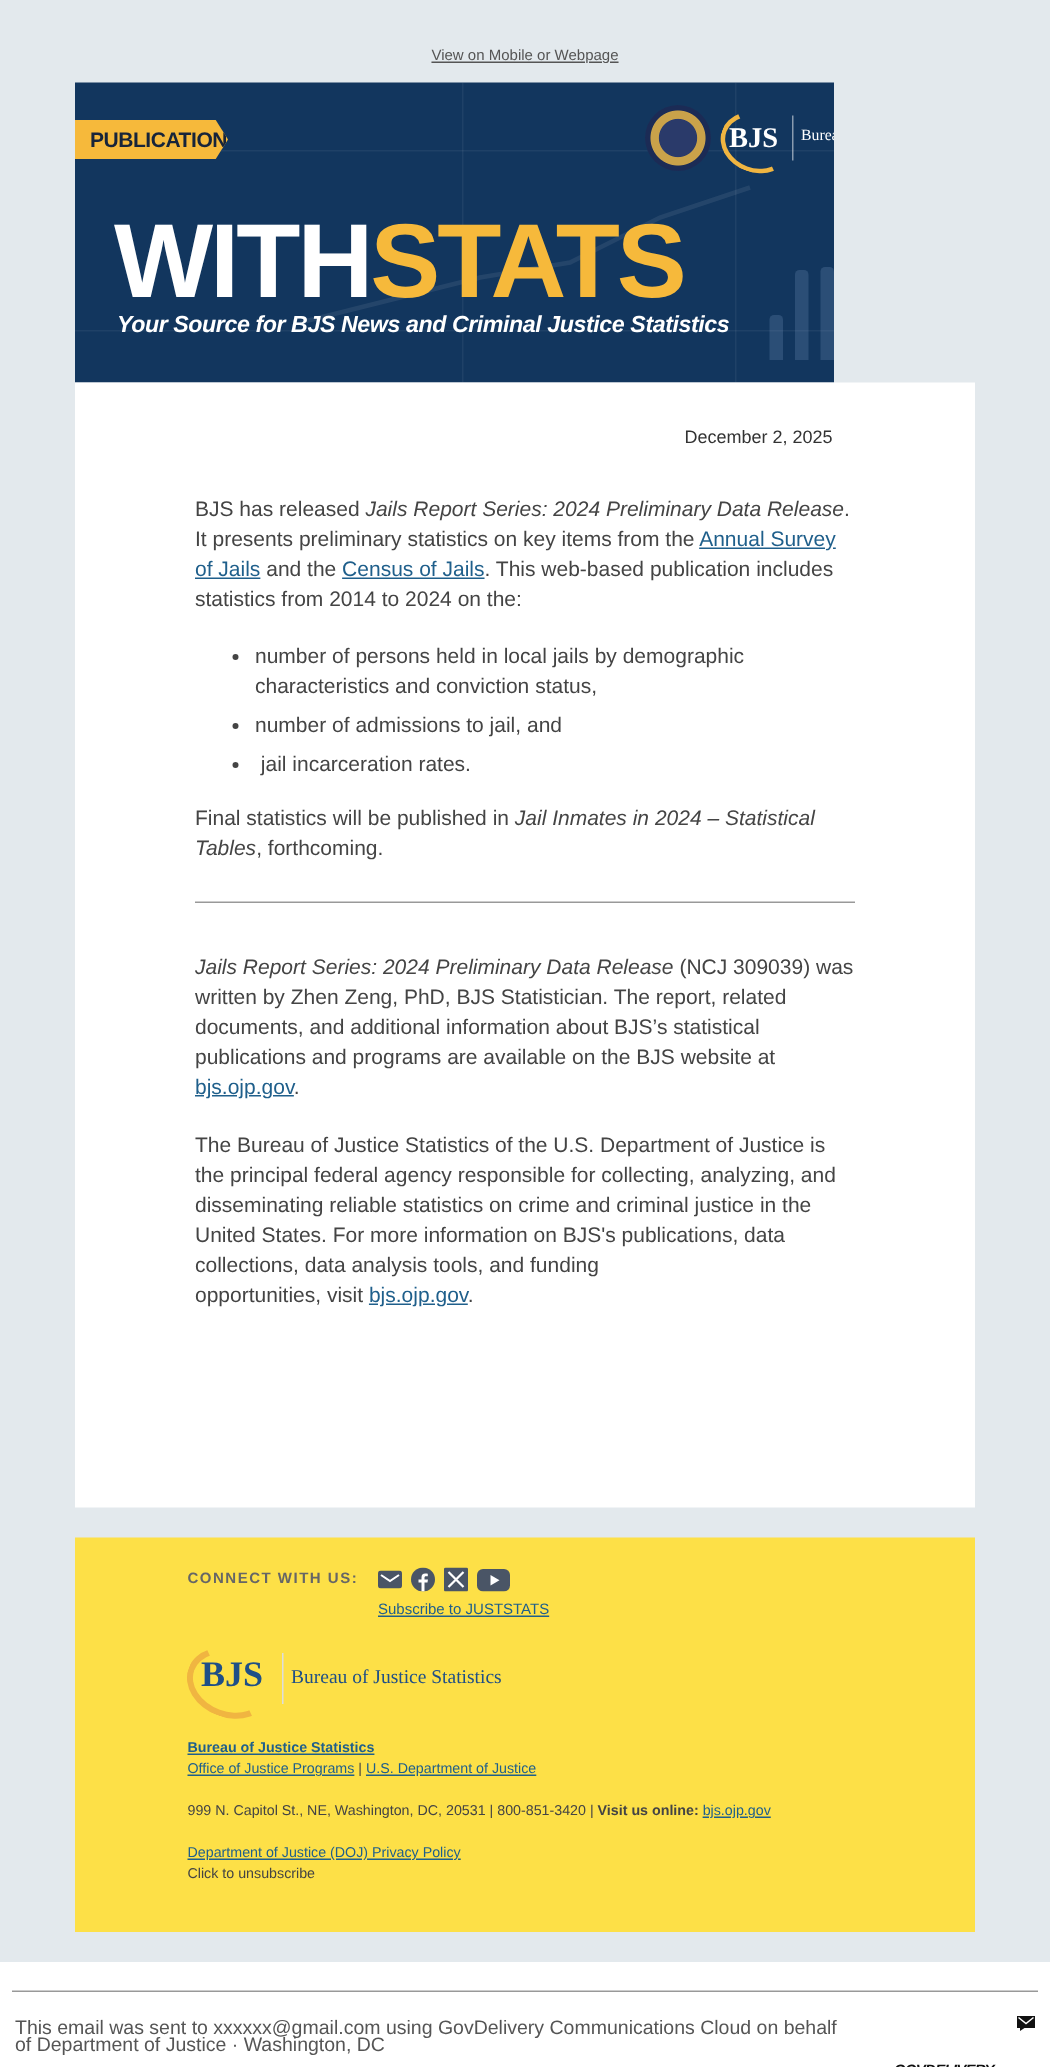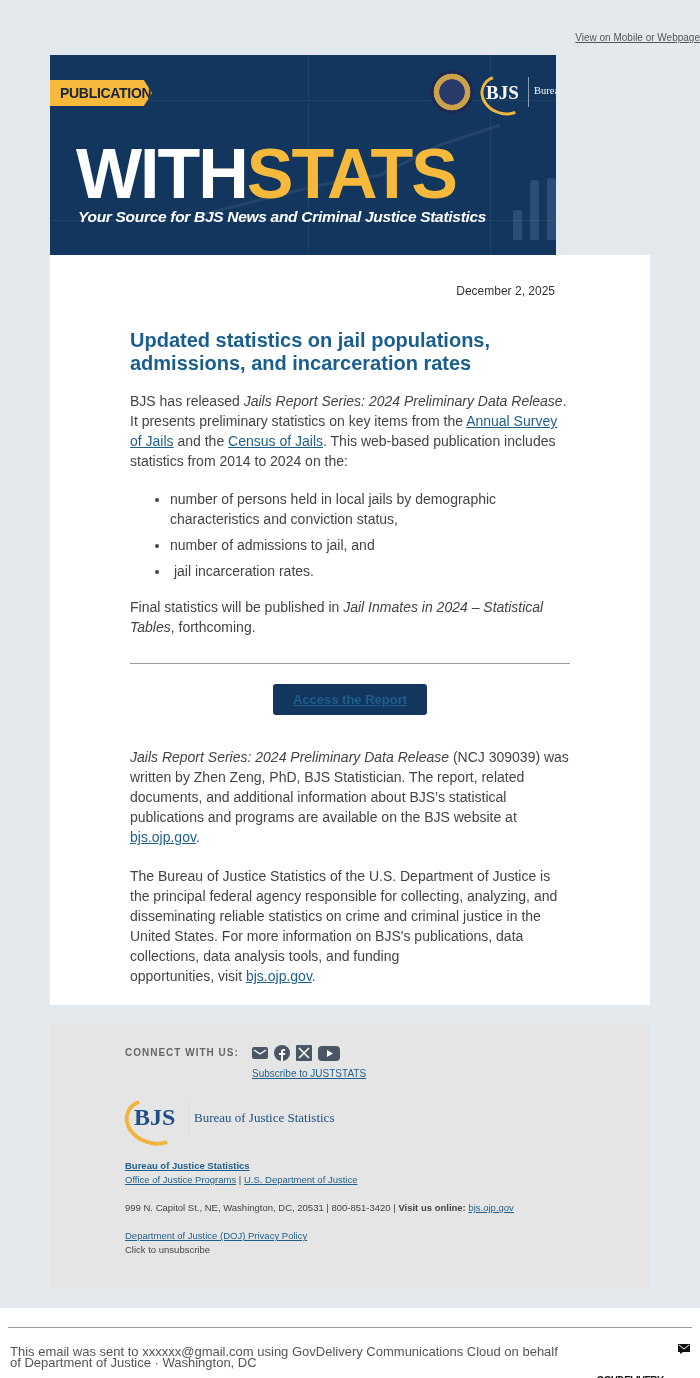--- a/index.html
+++ b/index.html
@@ -3,21 +3,21 @@
 <meta charset="utf-8">
 <style>
   html, body { margin:0; padding:0; }
   body {
     width:700px; height:1378px; background:#ffffff;
     font-family:"Liberation Sans", sans-serif; color:#444;
     position:relative; overflow:hidden;
   }
   .outer-bg { position:absolute; left:0; top:0; width:700px; height:1308px; background:#e3e9ed; }
   .view-link {
-    position:absolute; top:32px; left:0; width:700px; text-align:right;
+    position:absolute; top:32px; left:0; width:700px; text-align:center;
     font-size:10px; color:#555; text-decoration:underline;
   }
   
   .banner {
     position:absolute; left:50px; top:55px; width:506px; height:200px;
     background:#12365e; overflow:hidden;
   }
   .banner .grid-v { position:absolute; top:0; width:1px; height:200px; background:rgba(255,255,255,0.06); }
   .banner .grid-h { position:absolute; left:0; height:1px; width:600px; background:rgba(255,255,255,0.06); }
   .banner .bar { position:absolute; bottom:15px; width:9px; background:rgba(120,150,190,0.25); border-radius:3px 3px 0 0; }
@@ -70,21 +70,21 @@
   .content li { margin-bottom:6px; line-height:20px; }
   .hr { height:1px; background:#999; margin:26px 0 0 0; }
   .btn-wrap { text-align:center; margin-top:20px; }
   .btn {
     display:inline-block; background:#12365e; color:#fff; font-weight:bold; font-size:13px;
     padding:0 20px; height:31px; line-height:31px; border-radius:3px; text-decoration:none;
   }
   .para2 { margin-top:32px !important; }
   .para3 { margin-top:19px !important; }
   
-  .footer-card { position:absolute; left:50px; top:1025px; width:600px; height:263px; background:#e5e5e5; }
+  .footer-card { position:absolute; left:50px; top:1025px; width:600px; height:263px; background:#fde047; }
   .connect { position:absolute; left:75px; top:22px; font-size:10px; font-weight:bold; color:#666; letter-spacing:1px; }
   .social { position:absolute; left:202px; top:20px; display:flex; gap:6px; align-items:center; }
   .social .ic { width:16px; height:16px; display:flex; align-items:center; justify-content:center; }
   .subscribe { position:absolute; left:202px; top:43px; font-size:10px; color:#1f5f8b; text-decoration:underline; }
   .bjs-logo-foot { position:absolute; left:74px; top:72px; width:220px; height:44px; }
   .bjs-logo-foot .ring {
     position:absolute; left:0; top:2px; width:50px; height:38px; border-radius:50%;
     border:4px solid #f0b541; border-right-color:transparent; border-top-color:transparent; transform:rotate(20deg);
   }
   .bjs-logo-foot .txt {
@@ -143,32 +143,28 @@
     <div class="bjs-divider"></div>
     <div class="bjs-name-top">Bureau of Justice Statistics</div>
   </div>
   <div class="juststats"><span class="w">WITH</span><span class="y">STATS</span></div>
   <div class="tagline">Your Source for BJS News and Criminal Justice Statistics</div>
 </div>
 
 <div class="card">
   <div class="date">December 2, 2025</div>
   <div class="content">
-    <h2 class="headline">Updated statistics on jail populations, admissions, and incarceration rates</h2>
     <p><span>BJS has released </span><i>Jails Report Series: 2024 Preliminary Data Release</i><span>. It presents preliminary statistics on key items from the </span><a>Annual Survey of Jails</a><span> and the </span><a>Census of Jails</a><span>. This web-based publication includes statistics from 2014 to 2024 on the:</span></p>
     <ul>
       <li>number of persons held in local jails by demographic characteristics and conviction status,</li>
       <li>number of admissions to jail, and</li>
       <li style="white-space:pre"> jail incarceration rates.</li>
     </ul>
     <p><span>Final statistics will be published in </span><i>Jail Inmates in 2024 – Statistical Tables</i><span>, forthcoming.</span></p>
     <div class="hr"></div>
-    <div class="btn-wrap">
-      <a class="btn">Access the Report</a>
-    </div>
     <p class="para2"><i>Jails Report Series: 2024 Preliminary Data Release</i><span> (NCJ 309039) was written by Zhen Zeng, PhD, BJS Statistician. The report, related documents, and additional information about BJS’s statistical publications and programs are available on the BJS website at </span><a>bjs.ojp.gov</a><span>.</span></p>
     <p class="para3"><span>The Bureau of Justice Statistics of the U.S. Department of Justice is the principal federal agency responsible for collecting, analyzing, and disseminating reliable statistics on crime and criminal justice in the United States. For more information on BJS's publications, data collections, data analysis tools, and funding</span><br><span>opportunities, visit </span><a>bjs.ojp.gov</a><span>.</span></p>
   </div>
 </div>
 
 <div class="footer-card">
   <div class="connect">CONNECT WITH US:</div>
   <div class="social">
     <a class="ic">
       <svg width="16" height="12" viewBox="0 0 16 12">

